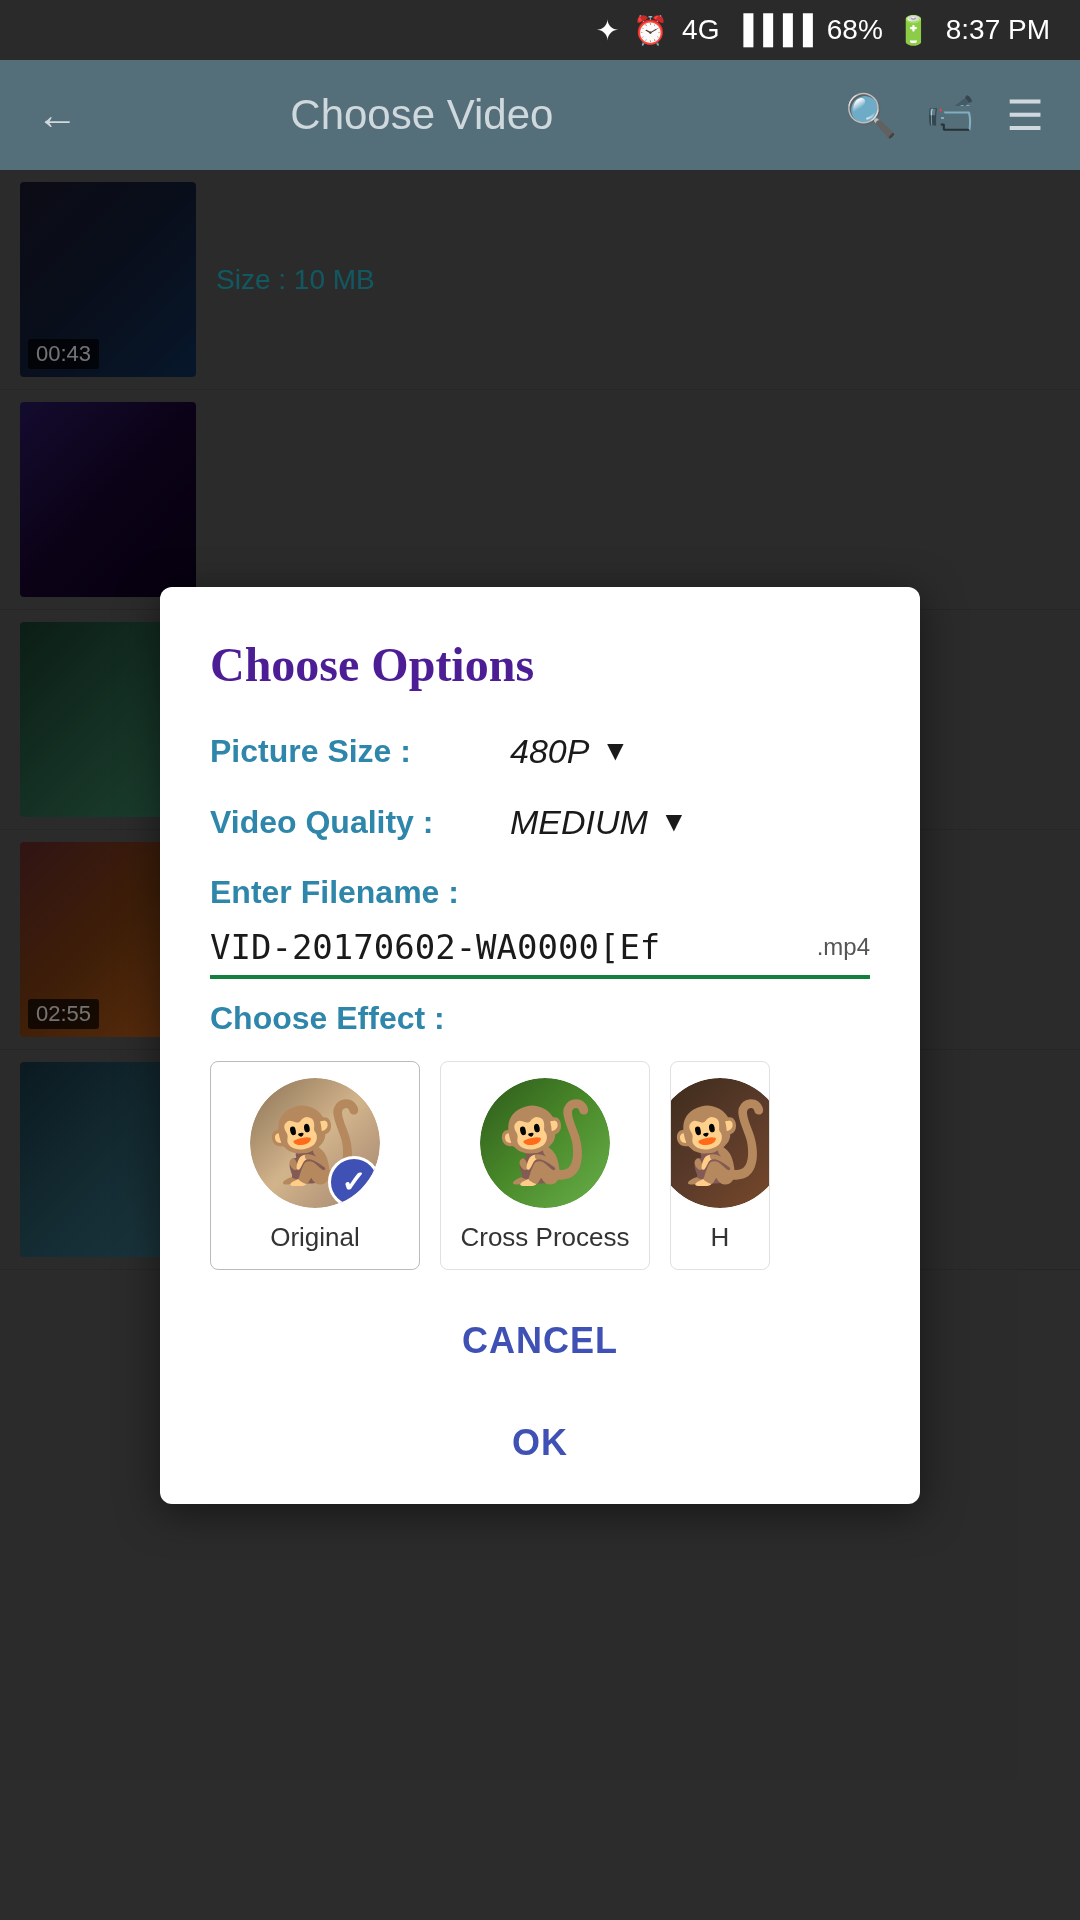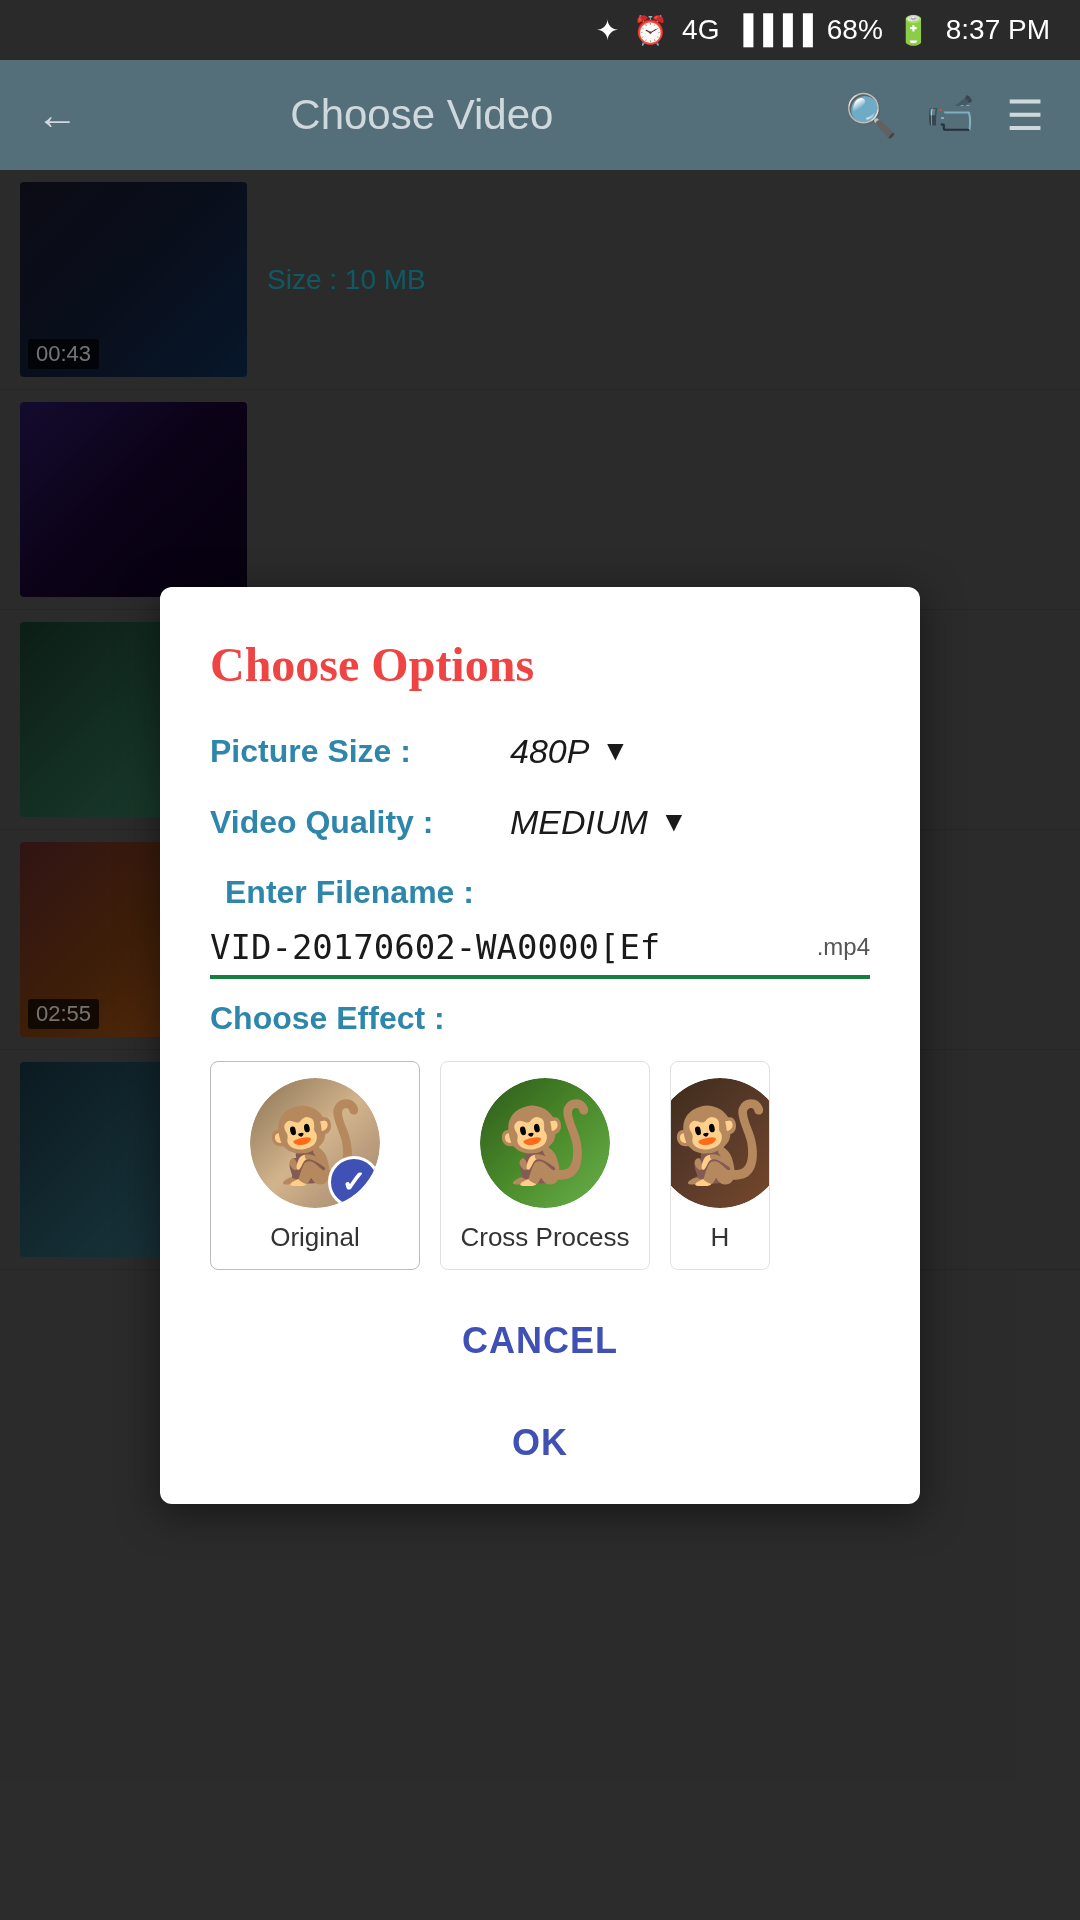--- a/index.html
+++ b/index.html
@@ -76,21 +76,21 @@
       display: flex;
       align-items: center;
       width: 100%;
       height: 220px;
       border-bottom: 1px solid #555;
       padding: 10px 20px;
       gap: 20px;
     }
 
     .video-thumb {
-      width: 227px;
+      width: 176px;
       height: 195px;
       background: #333;
       border-radius: 4px;
       position: relative;
       overflow: hidden;
       flex-shrink: 0;
     }
 
     .thumb-placeholder {
       width: 100%;
@@ -153,21 +153,21 @@
       border-radius: 12px;
       padding: 50px 50px 40px 50px;
       position: relative;
       z-index: 11;
       box-shadow: 0 8px 40px rgba(0,0,0,0.5);
     }
 
     .dialog-title {
       font-size: 48px;
       font-weight: 700;
-      color: #ef4444;
+      color: #4c1d95;
       margin-bottom: 40px;
       font-family: 'Georgia', serif;
     }
 
     .form-row {
       display: flex;
       align-items: center;
       margin-bottom: 32px;
     }
 
@@ -195,21 +195,20 @@
     .dropdown-arrow {
       color: #1a1a1a;
       font-size: 28px;
     }
 
     .filename-label {
       color: #2e86ab;
       font-size: 32px;
       font-weight: 600;
       margin-bottom: 16px;
-      margin-left: 15px;
     }
 
     .filename-row {
       display: flex;
       align-items: center;
       border-bottom: 4px solid #15803d;
       margin-bottom: 21px;
       padding-bottom: 8px;
     }
 

